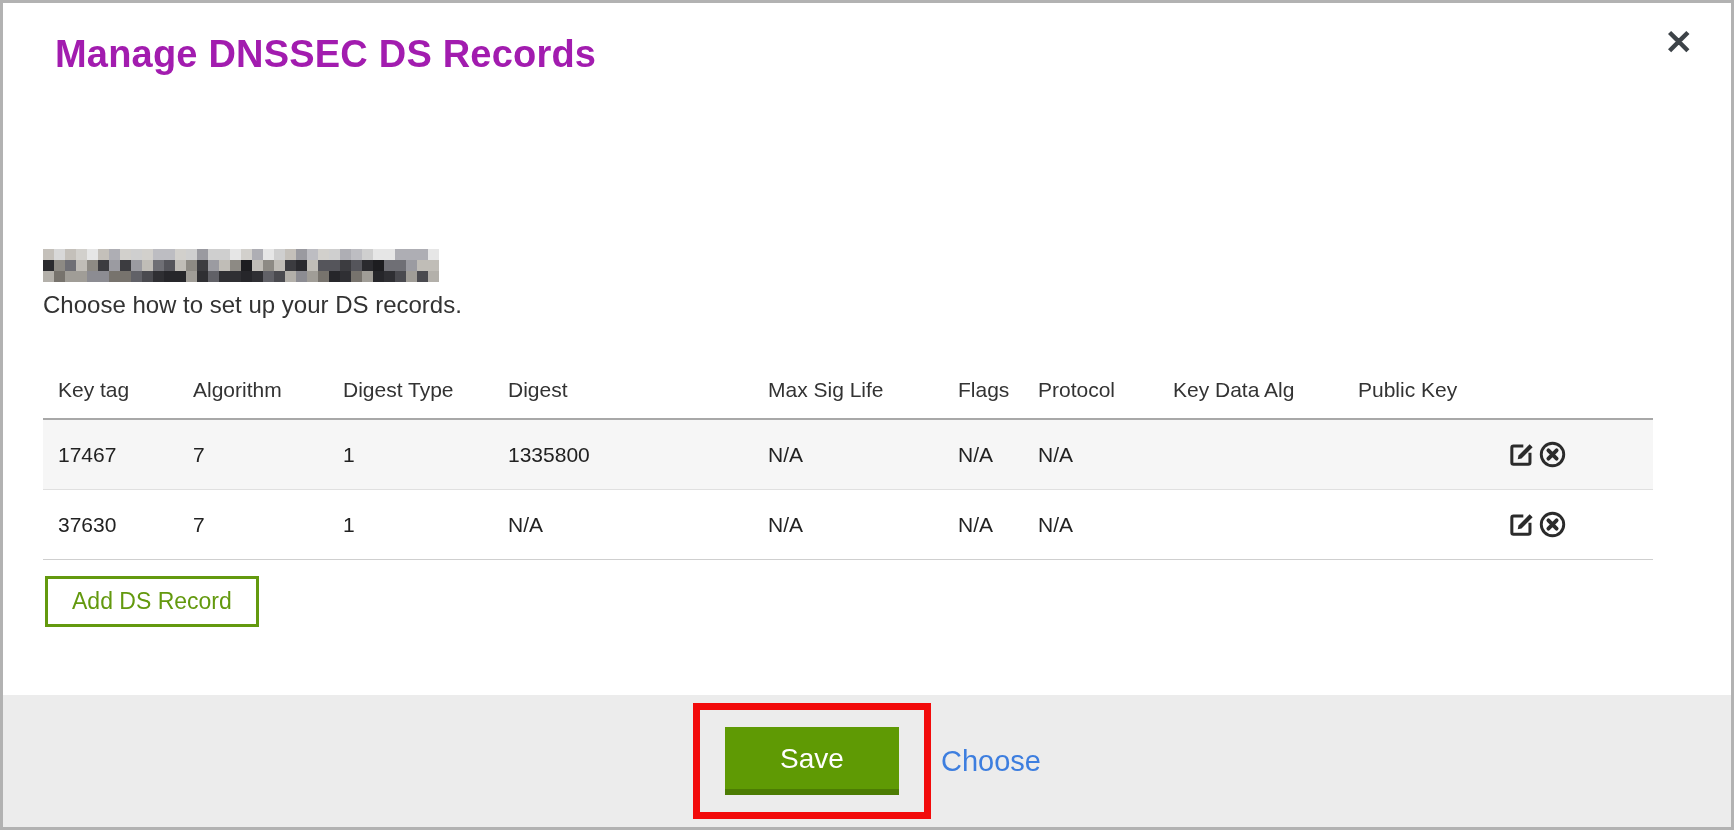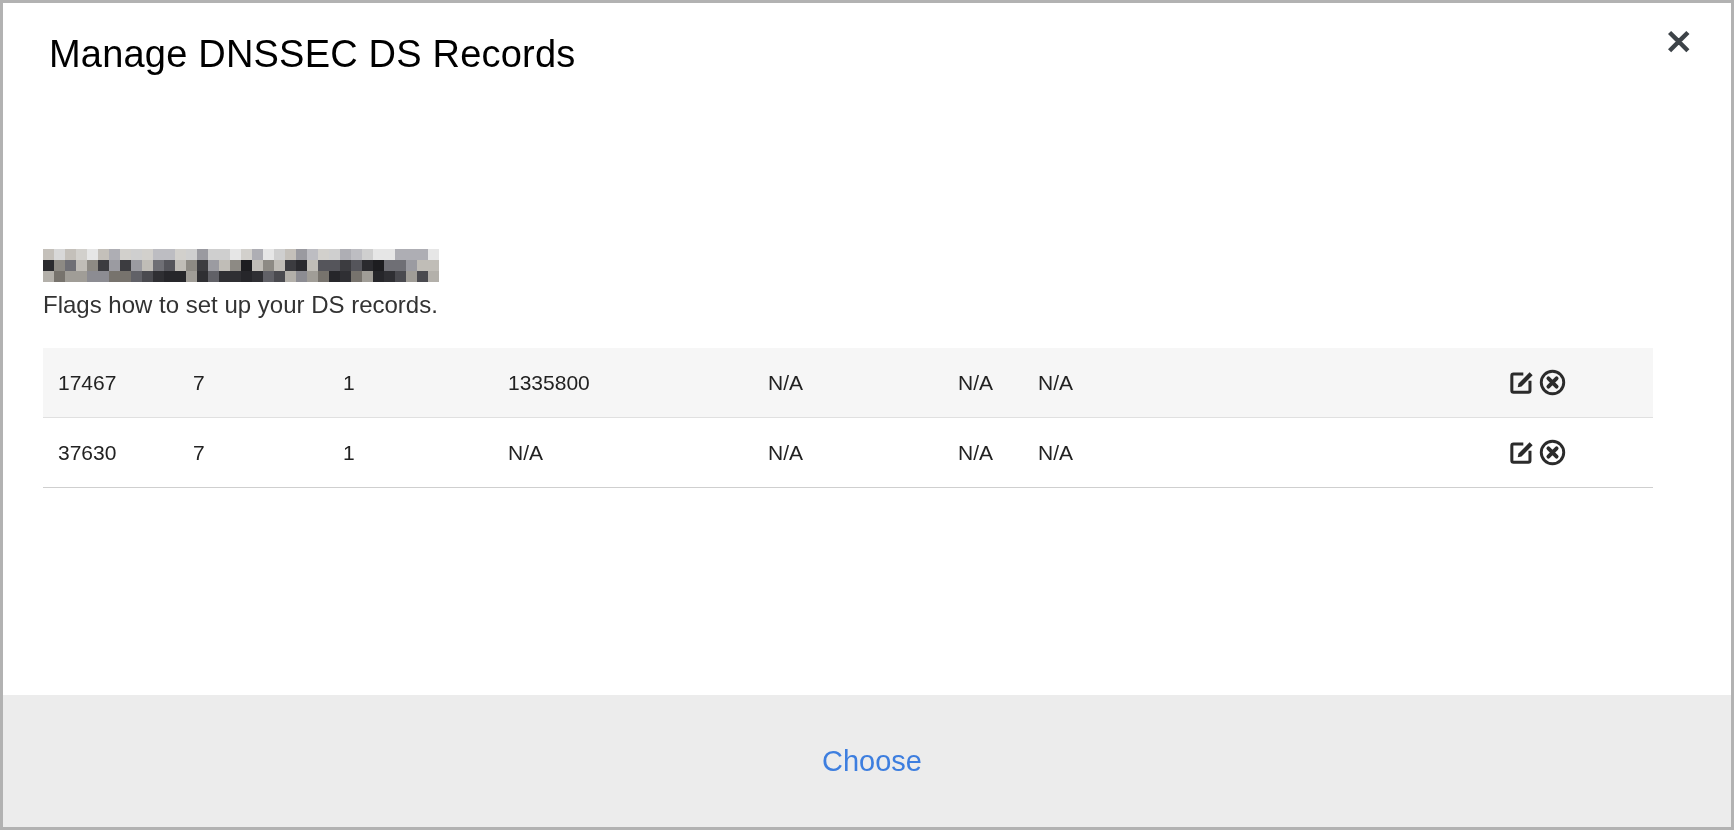--- a/index.html
+++ b/index.html
@@ -8,22 +8,22 @@
 
   .frame {
     position:relative;
     width:1734px; height:830px;
     background:#fff;
     border:3px solid #b2b2b2;
     overflow:hidden;
   }
 
   .modal-title {
-    position:absolute; left:46px; top:30px;
-    font-size:38px; font-weight:400; color:#000000; letter-spacing:0.2px;
+    position:absolute; left:52px; top:30px;
+    font-size:38px; font-weight:700; color:#a21caf; letter-spacing:0.2px;
   }
 
   .close-btn {
     position:absolute; right:38px; top:22px;
     font-size:34px; font-weight:bold; color:#3d4348;
     background:none; border:none; cursor:pointer; line-height:1;
     font-family:"Liberation Sans",sans-serif;
   }
 
   .redacted-domain {
@@ -199,24 +199,36 @@
       <span style="background: rgb(119, 115, 109);"></span>
       <span style="background: rgb(160, 157, 151);"></span>
       <span style="background: rgb(38, 38, 42);"></span>
       <span style="background: rgb(47, 47, 51);"></span>
       <span style="background: rgb(74, 74, 79);"></span>
       <span style="background: rgb(160, 157, 151);"></span>
       <span style="background: rgb(74, 74, 79);"></span>
       <span style="background: rgb(179, 176, 170);"></span>
     </div>
 
-  <div class="instruction">Flags how to set up your DS records.</div>
+  <div class="instruction">Choose how to set up your DS records.</div>
 
   <div class="ds-table">
 
+    <div class="grid-row head">
+      <div class="cell">Key tag</div>
+      <div class="cell">Algorithm</div>
+      <div class="cell">Digest Type</div>
+      <div class="cell">Digest</div>
+      <div class="cell">Max Sig Life</div>
+      <div class="cell">Flags</div>
+      <div class="cell">Protocol</div>
+      <div class="cell">Key Data Alg</div>
+      <div class="cell">Public Key</div>
+      <div class="cell"></div>
+    </div>
 
     <div class="grid-row row row-1">
       <div class="cell">17467</div>
       <div class="cell">7</div>
       <div class="cell">1</div>
       <div class="cell">1335800</div>
       <div class="cell">N/A</div>
       <div class="cell">N/A</div>
       <div class="cell">N/A</div>
       <div class="cell"></div>
@@ -256,18 +268,22 @@
           <svg viewBox="0 0 24 24">
                 <circle cx="12" cy="12" r="9.3" fill="none" stroke="#2b2b2b" stroke-width="2.4"></circle>
                 <path d="M8.6 8.6 L15.4 15.4 M15.4 8.6 L8.6 15.4" stroke="#2b2b2b" stroke-width="3.2" stroke-linecap="round"></path>
               </svg>
         </span></button>
       </div>
     </div>
 
   </div>
 
+  <button class="add-btn">Add DS Record</button>
 
   <div class="footer">
+    <div class="annotation-box">
+      <button class="save-btn">Save</button>
+    </div>
     <a class="cancel-link">Choose</a>
   </div>
 
 </div>
 
 </body></html>

